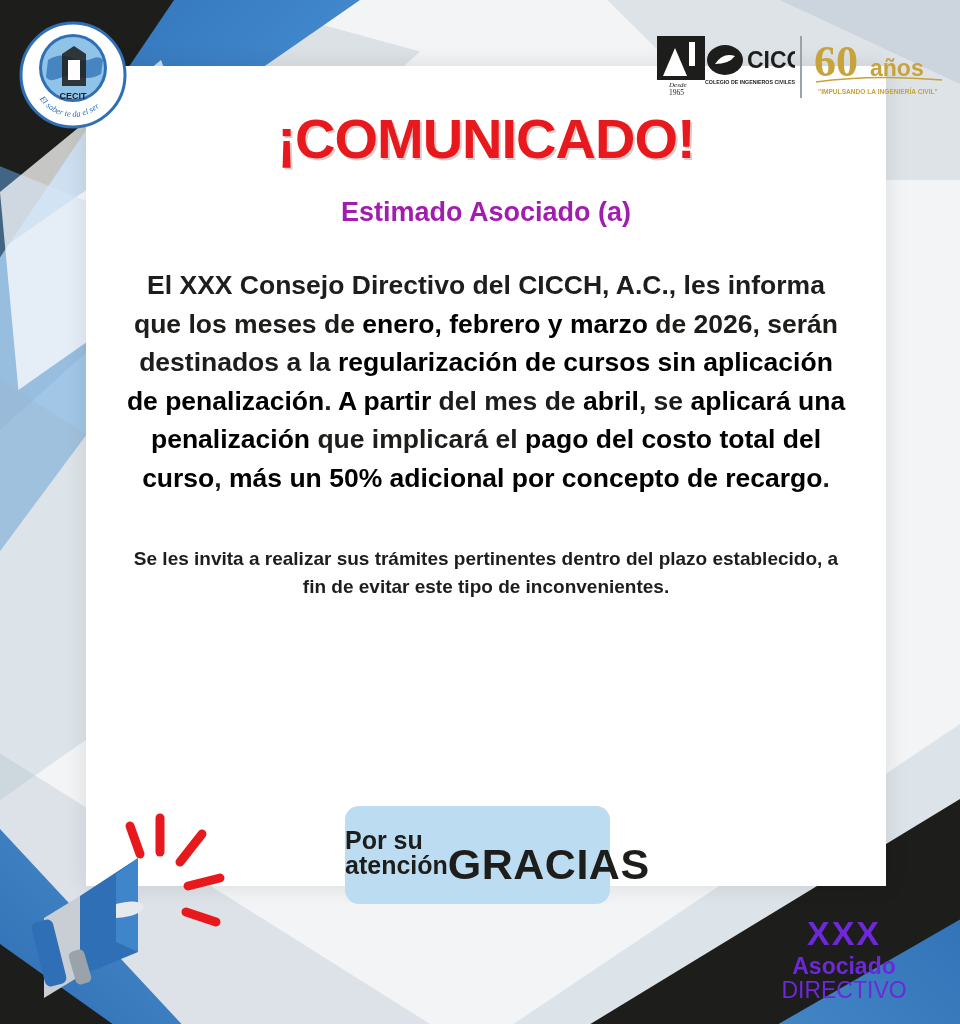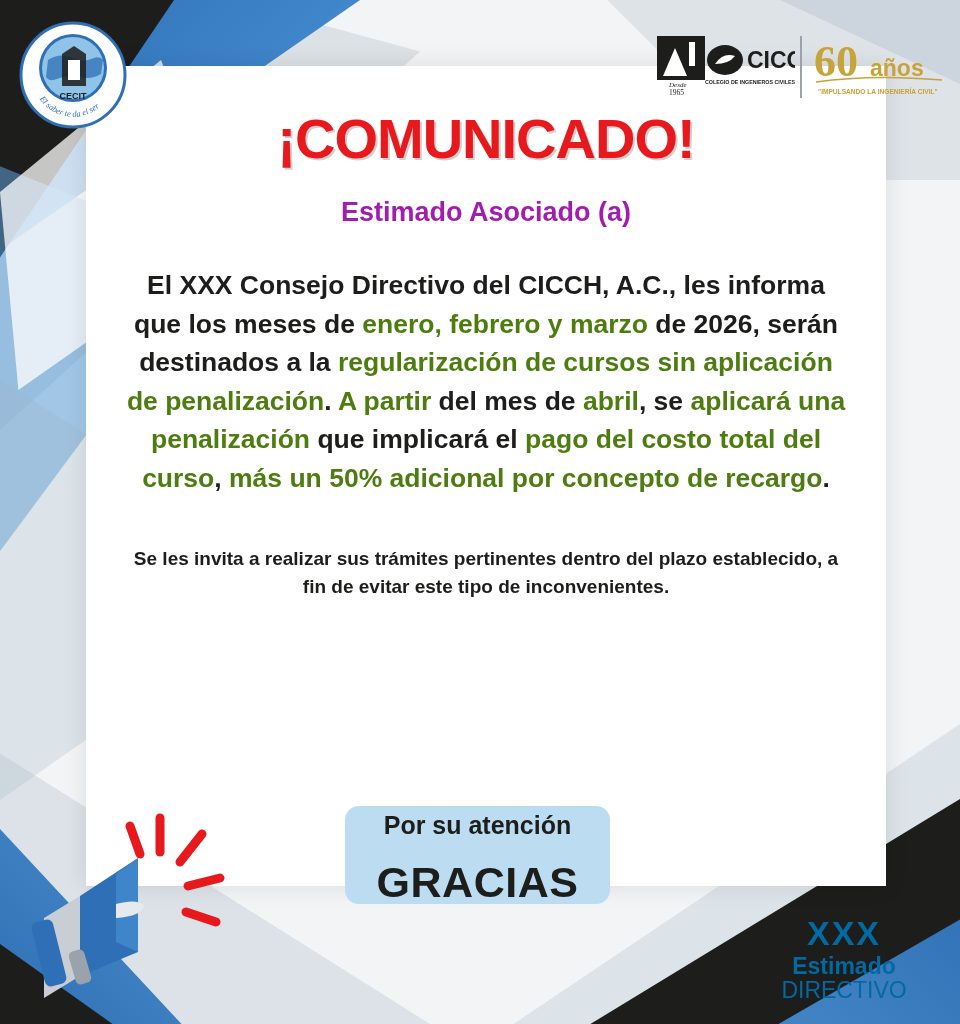--- a/index.html
+++ b/index.html
@@ -166,42 +166,41 @@
   }
   .body {
     margin-top: 36px;
     padding: 0 22px;
     font-size: 26.5px;
     font-weight: 700;
     color: #1d1d1b;
     line-height: 1.45;
     text-align: center;
   }
-  .hl { color: #4d7c0f; }
+  .hl { color: #000000; }
   .body2 {
     margin-top: 48px;
     padding: 0 26px;
     font-size: 19px;
     font-weight: 700;
     color: #1d1d1b;
     line-height: 1.45;
     text-align: center;
   }
 
   
   .thanks-box {
     position: absolute;
     top: 806px; left: 345px;
     width: 265px; height: 98px;
     background: #bcdcf2;
     border-radius: 14px;
     display: flex;
-    flex-direction: column;
     align-items: center;
-    justify-content: flex-end;
+    justify-content: space-between;
   }
   .thanks-top {
     font-size: 25px;
     font-weight: 700;
     color: #1d1d1b;
     line-height: 1;
     margin-bottom: 4px;
   }
   .thanks-big {
     font-size: 43px;
@@ -213,21 +212,21 @@
   }
 
   
   .megaphone { position: absolute; bottom: 14px; left: 20px; width: 230px; height: 210px; }
 
   
   .consejo {
     position: absolute; right: 26px; bottom: 22px;
     width: 180px;
     text-align: center;
-    color: #0369a1;
+    color: #6d28d9;
   }
   .consejo .xxx {
     font-size: 34px; font-weight: 800; letter-spacing: 2px; line-height: 1;
   }
   .consejo .c1 { font-size: 23px; font-weight: 700; line-height: 1.05; margin-top: 4px; }
   .consejo .c2 { font-size: 23px; font-weight: 400; line-height: 1.05; }
 </style>
 </head>
 <body>
 
@@ -320,17 +319,17 @@
       <path d="M118 58 L118 152 L96 142 L96 74 Z" fill="#3f85c9"></path>
       <path d="M60 96 L60 176 L24 198 L24 118 Z" fill="#c9ced4"></path>
       <rect x="18" y="120" width="22" height="66" rx="6" fill="#2f6fb5" transform="rotate(-14 29 153)"></rect>
       <path d="M96 104 q22 -6 28 2 q-2 10 -28 12 z" fill="#e6eaee"></path>
       <rect x="52" y="150" width="16" height="34" rx="5" fill="#9aa3ab" transform="rotate(-16 60 167)"></rect>
     </svg>
   </div>
 
   <div class="consejo">
     <div class="xxx">XXX</div>
-    <div class="c1">Estimado</div>
+    <div class="c1">Asociado</div>
     <div class="c2">DIRECTIVO</div>
   </div>
 
 </div>
 
 </body></html>

